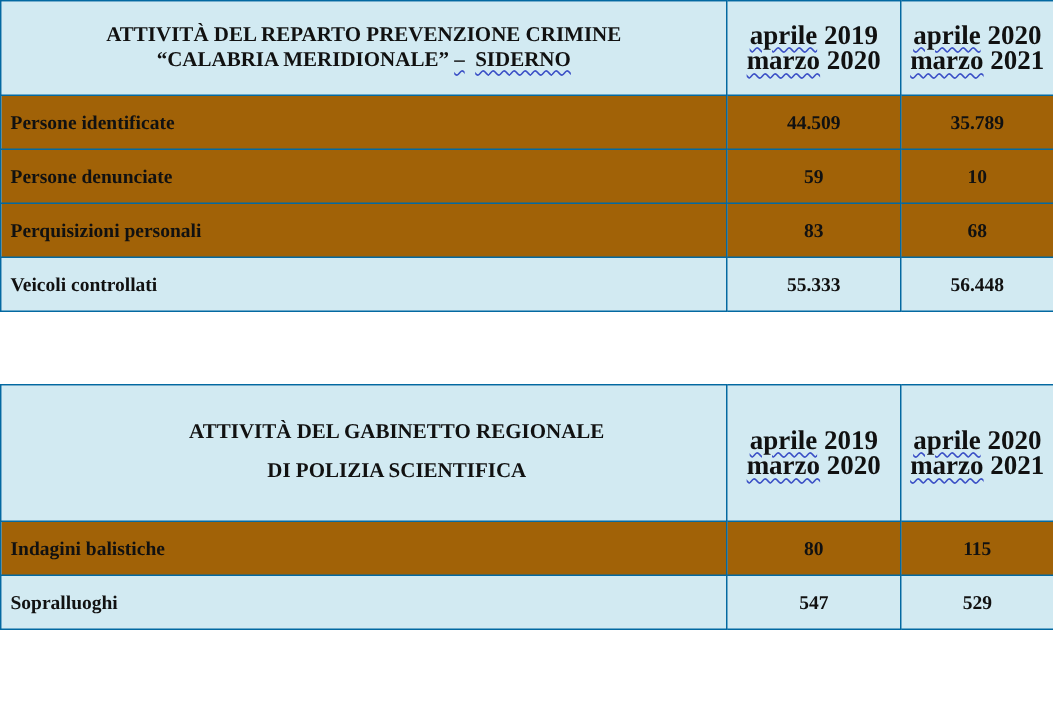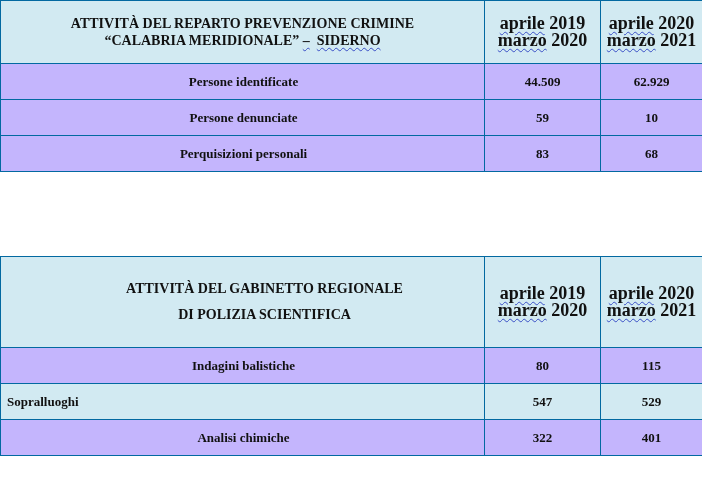--- a/index.html
+++ b/index.html
@@ -3,21 +3,21 @@
   <meta charset="utf-8">
   <style>
     html, body { margin: 0; padding: 0; background: #ffffff; }
     body { width: 702px; height: 478px; overflow: hidden; position: relative;
            font-family: "Liberation Serif", "DejaVu Serif", serif; color: #111; }
     table { border-collapse: collapse; width: 702px; table-layout: fixed; position: absolute; left: 0; }
     td { border: 1px solid #0369a1; font-weight: bold; font-size: 13px; padding: 4px; }
     td.label { padding-left: 6px; text-align: left; }
     td.num { text-align: center; }
     tr.light td { background: #d2eaf2; }
-    tr.dark td { background: #c4b5fd; text-align: center; }
+    tr.dark td { background: #a16207; }
     tr.head td { background: #d2eaf2; text-align: center; line-height: 17px; }
     .title-line { display: block; font-size: 14px; }
     .period { font-size: 18px; line-height: 16px; }
     .squig { text-decoration: underline wavy #3a4fc6; text-decoration-thickness: 1px; text-underline-offset: 2px; }
     .squig-red { text-decoration: underline wavy #d22; text-decoration-thickness: 1px; text-underline-offset: 2px; }
     col.c1 { width: 484px; } col.c2 { width: 116px; } col.c3 { width: 102px; }
     #t1 { top: 0; }
     #t2 { top: 256px; }
     #t1 tr.head td { height: 54px; }
     #t2 tr.head td { height: 82px; }
@@ -44,31 +44,36 @@
       <span class="squig">marzo</span> <span>2020</span>
     </td>
     <td class="period">
       <span class="squig">aprile</span> <span>2020</span><br>
       <span class="squig">marzo</span> <span>2021</span>
     </td>
   </tr>
   <tr class="row dark">
     <td class="label">Persone identificate</td>
     <td class="num">44.509</td>
-    <td class="num">62.929</td>
+    <td class="num">35.789</td>
   </tr>
   <tr class="row dark">
     <td class="label">Persone denunciate</td>
     <td class="num">59</td>
     <td class="num">10</td>
   </tr>
   <tr class="row dark">
     <td class="label">Perquisizioni personali</td>
     <td class="num">83</td>
     <td class="num">68</td>
+  </tr>
+  <tr class="row light">
+    <td class="label">Veicoli controllati</td>
+    <td class="num">55.333</td>
+    <td class="num">56.448</td>
   </tr>
 </tbody>
   </table>
 
 <table id="t2">
   <colgroup>
       <col class="c1">
       <col class="c2">
       <col class="c3">
     </colgroup>
@@ -90,19 +95,14 @@
   <tr class="row dark">
     <td class="label">Indagini balistiche</td>
     <td class="num">80</td>
     <td class="num">115</td>
   </tr>
   <tr class="row light">
     <td class="label">Sopralluoghi</td>
     <td class="num">547</td>
     <td class="num">529</td>
   </tr>
-  <tr class="row dark">
-    <td class="label">Analisi chimiche</td>
-    <td class="num">322</td>
-    <td class="num">401</td>
-  </tr>
 </tbody>
   </table>
 
 </body></html>

